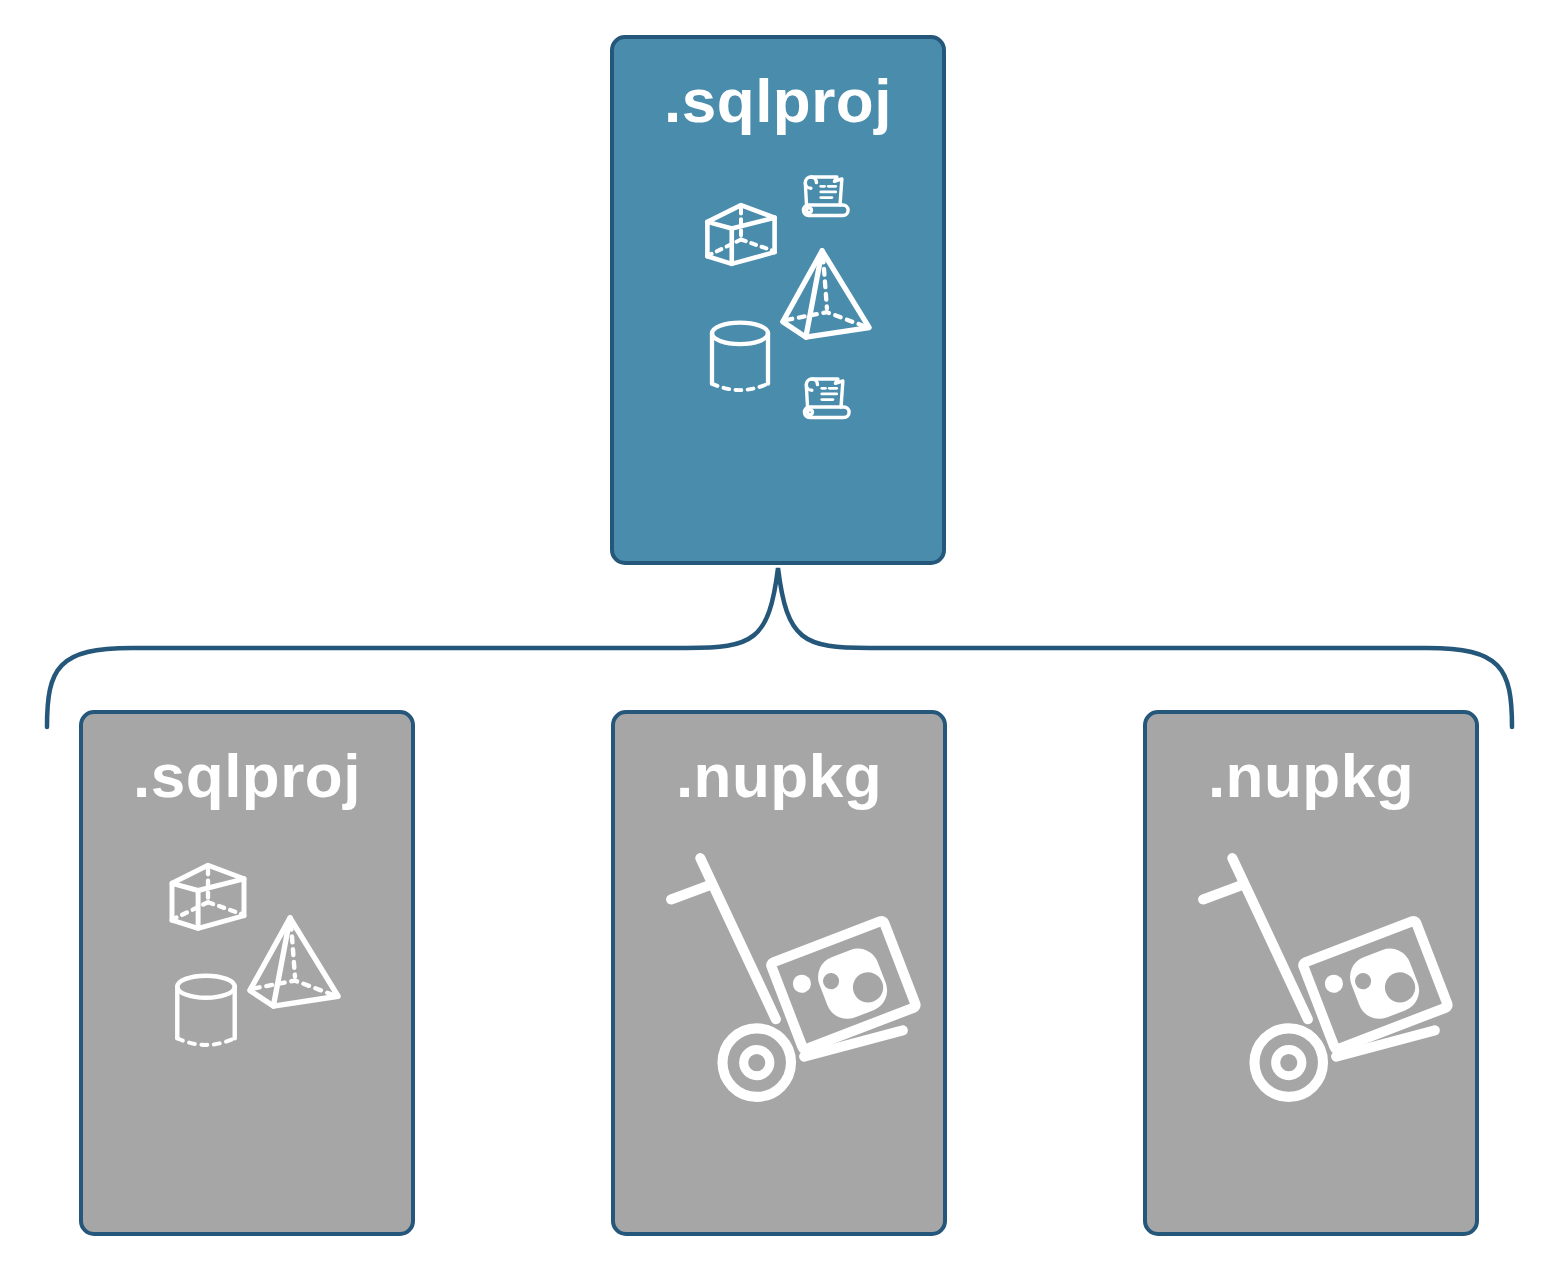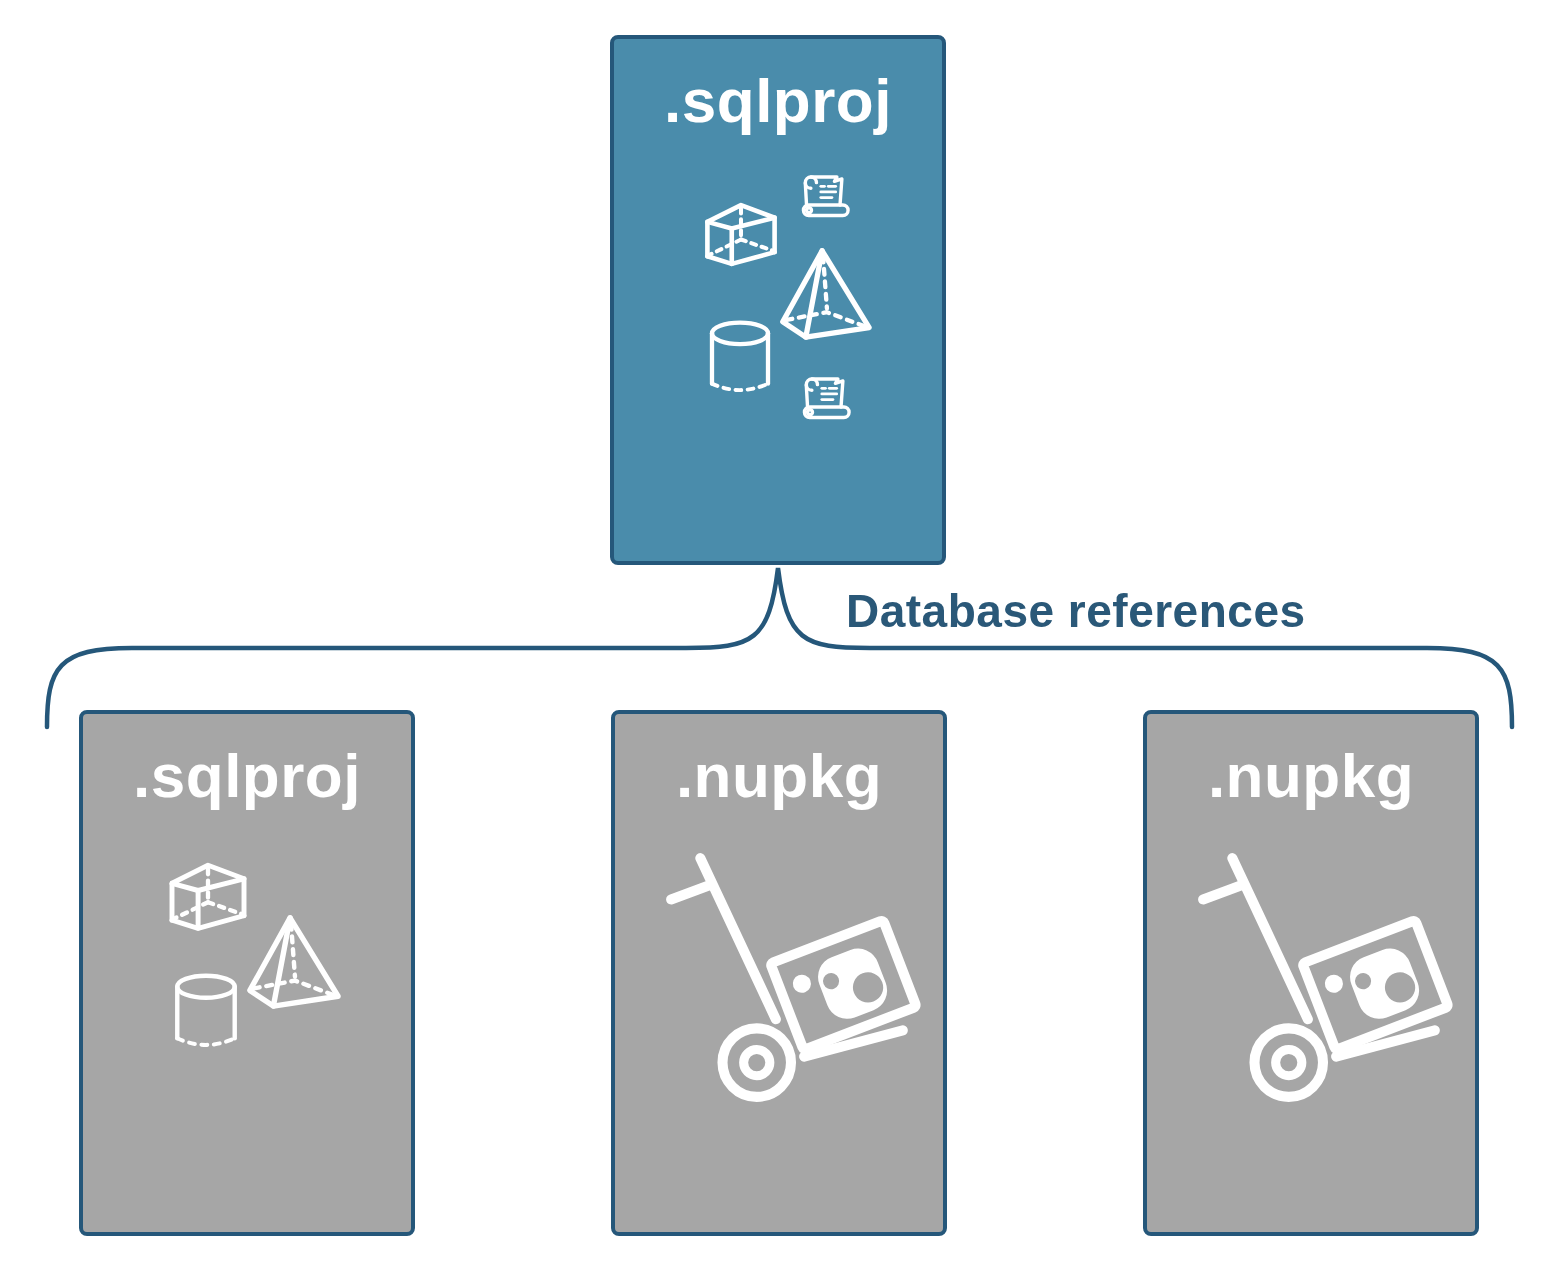--- a/index.html
+++ b/index.html
@@ -18,21 +18,21 @@
     background:#ffffff;
     overflow:hidden;
   }
   .brace-layer{
     position:absolute;left:0;top:0;width:1566px;height:1274px;
     pointer-events:none;
   }
   .node{
     position:absolute;
     border:4px solid var(--line);
-    border-radius:8px;
+    border-radius:15px;
   }
   .node-root{background:var(--root-fill);}
   .node-child{background:var(--child-fill);}
   .node-title{
     text-align:center;
     font-weight:700;
     color:var(--icon);
     font-size:62px;
     letter-spacing:.5px;
     margin-top:28px;
@@ -122,21 +122,20 @@
     </g>
   </defs>
 </svg>
 
 <div class="canvas">
 
   <svg class="brace-layer" viewBox="0 0 1566 1274">
     <path d="M 47 727 C 47 668 58 648 132 648 L 686 648 C 753 648 769 641 778 568 C 787 641 803 648 870 648 L 1427 648 C 1501 648 1512 668 1512 727" fill="none" stroke="var(--line)" stroke-width="4.5" stroke-linecap="round"></path>
   </svg>
 
-  <div class="brace-label">Database references</div>
 
   <div class="node node-root" style="left:610px;top:35px;width:336px;height:530px;">
     <div class="node-title">.sqlproj</div>
     <svg class="ic" style="left:85px;top:160px;" width="84" height="76" viewBox="0 0 100 90">
         <use href="#icon-cube"></use>
       </svg>
     <svg class="ic" style="left:182px;top:130px;" width="62" height="62" viewBox="0 0 100 100">
         <use href="#icon-scroll"></use>
       </svg>
     <svg class="ic" style="left:160px;top:206px;" width="102" height="96" viewBox="0 0 100 100">

